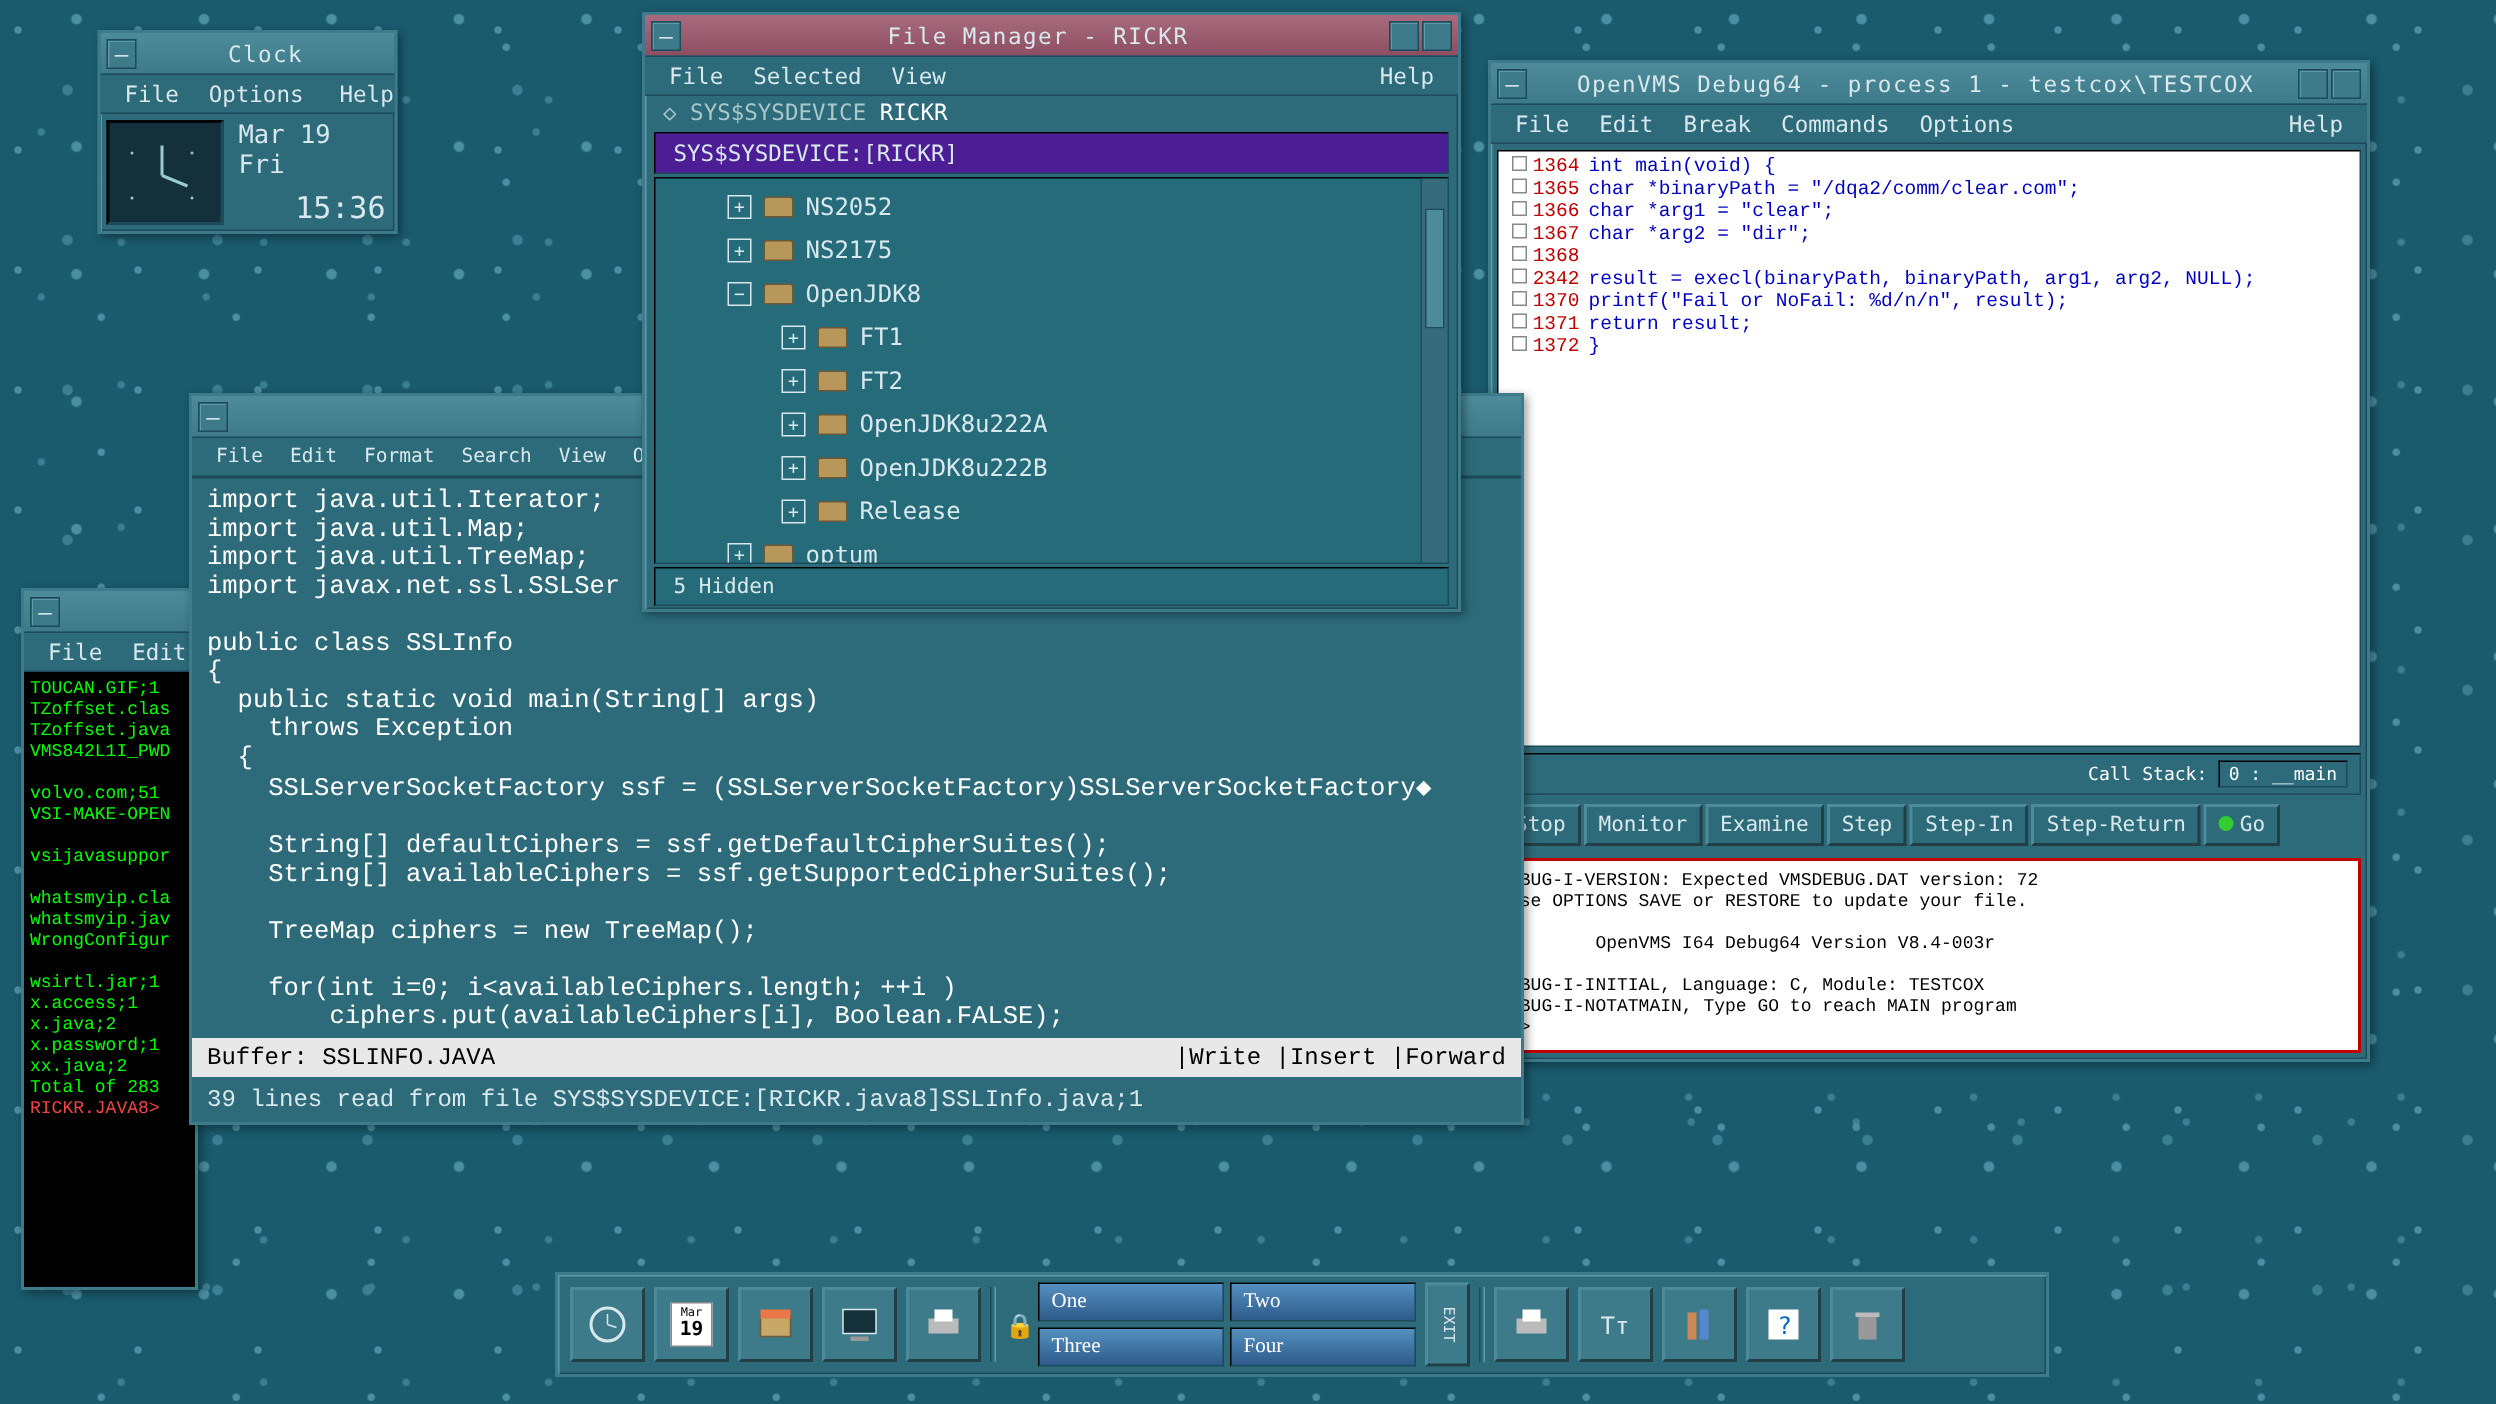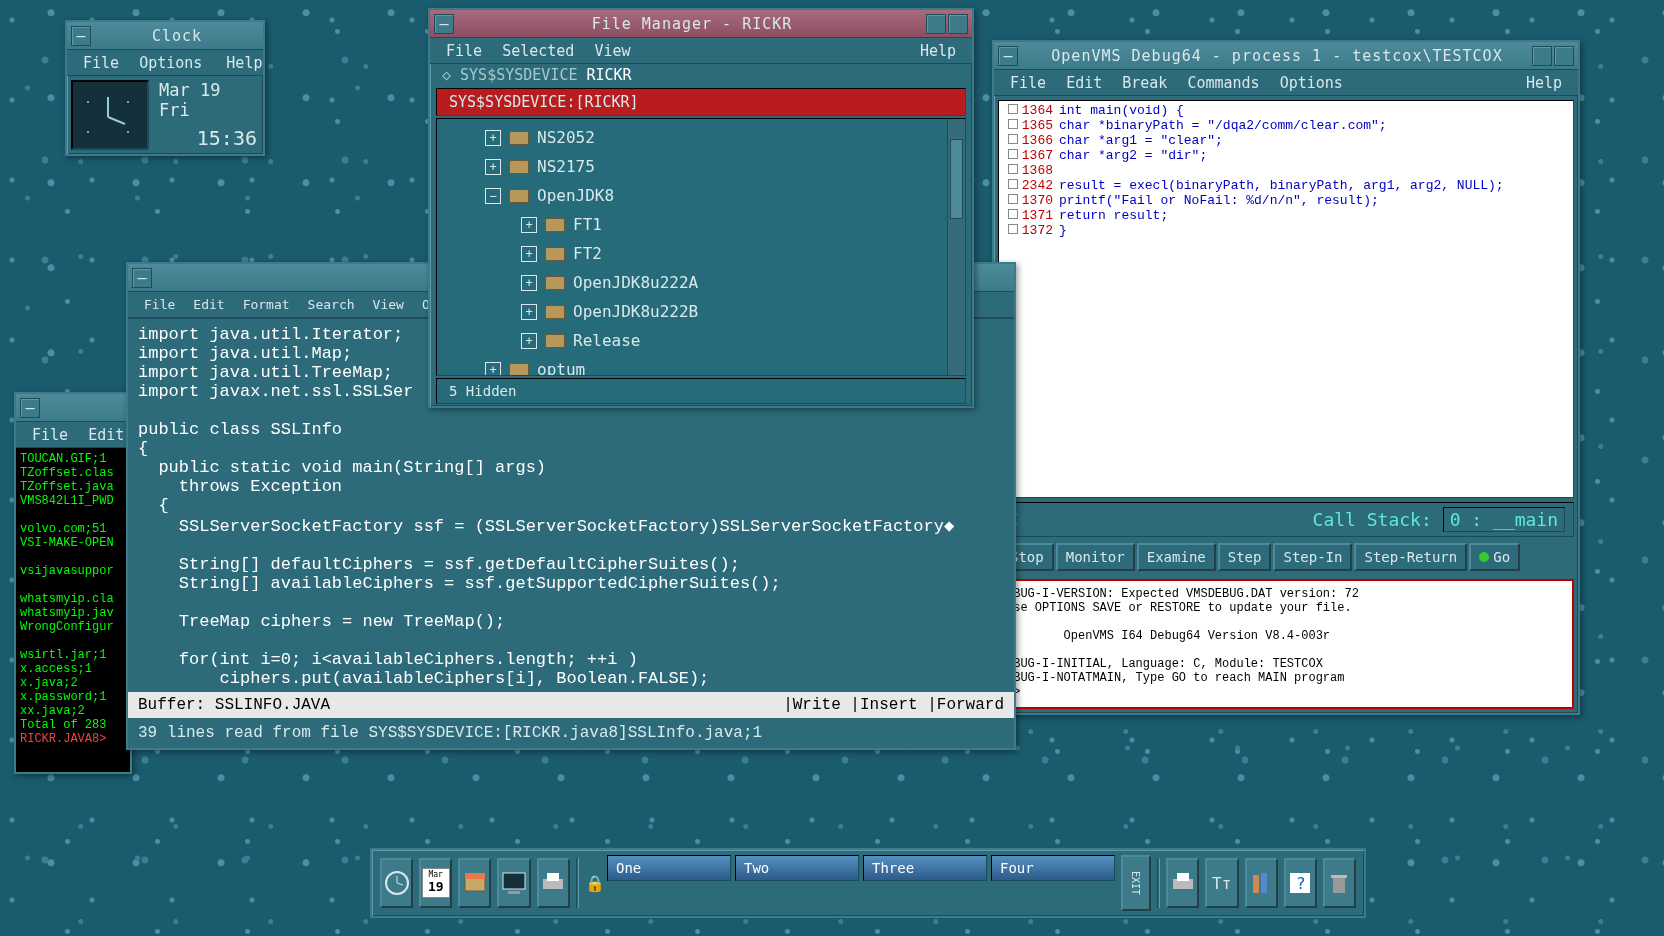--- a/index.html
+++ b/index.html
@@ -72,21 +72,21 @@
   flex: 1; display: flex; flex-direction: column;
   padding: 4px 6px; color: #d8e8ec; font-size: 17px;
   justify-content: space-between;
 }
 #win-clock .time { font-size: 20px; text-align: right; }
 
 
 #win-fm { left: 428px; top: 8px; width: 546px; }
 #win-fm .titlebar { background: linear-gradient(#a86b7d, #8d4e61); }
 #win-fm .path1 { padding: 2px 12px; color: #a8c8cc; font-size: 15px; }
-#win-fm .path2 { padding: 4px 12px; background: #b91c1c; color: #d8e8ec; font-size: 15px; border: 1px inset #1d4b5a; margin: 2px 6px; }
+#win-fm .path2 { padding: 4px 12px; background: #4c1d95; color: #d8e8ec; font-size: 15px; border: 1px inset #1d4b5a; margin: 2px 6px; }
 #win-fm .tree {
   height: 258px; overflow: hidden;
   background: #256b7a; margin: 2px 6px;
   border: 1px inset #1d4b5a;
   position: relative;
 }
 #win-fm .tree-inner { padding: 4px 0 4px 48px; color: #d8e8ec; font-size: 16px; }
 #win-fm .tree-row { display: flex; align-items: center; height: 29px; gap: 8px; }
 #win-fm .tree-row.indent { padding-left: 36px; }
 #win-fm .expander {
@@ -116,23 +116,23 @@
   height: 398px; margin: 4px;
   border: 1px inset #1d4b5a;
   font-family: "Courier New", monospace;
   display: flex;
 }
 #win-dbg .gutter { width: 60px; text-align: right; padding-right: 6px; }
 #win-dbg .gutter .ln { color: #c00000; }
 #win-dbg .gutter .bp { display: inline-block; width: 10px; height: 10px; border: 1px solid #888; margin-right: 4px; }
 #win-dbg .code-lines { flex: 1; }
 #win-dbg .stack-row {
-  display: flex; background: #2d6b7a; color: #5eead4;
+  display: flex; background: #2d6b7a; color: #ffffff;
   padding: 4px 8px; margin: 0 4px; border: 1px inset #1d4b5a;
-  font-size: 18px; align-items: center;
+  font-size: 12px; align-items: center;
 }
 #win-dbg .stack-row .lbl { margin-left: auto; }
 #win-dbg .btnrow {
   display: flex; gap: 2px; padding: 4px; margin: 2px;
 }
 #win-dbg .dbtn {
   background: #2d6b7a; color: #d8e8ec;
   border: 2px outset #4d8b9a; padding: 4px 8px;
   font-size: 14px; cursor: pointer;
 }
@@ -170,21 +170,21 @@
   background: #2d6b7a; color: #d8e8ec;
   padding: 6px 10px; font-size: 16px;
   font-family: "Courier New", monospace;
 }
 
 
 #win-term { left: 14px; top: 392px; width: 118px; z-index: 1; }
 #win-term .term-body {
   background: #000; color: #0f0;
   font-size: 12px; padding: 4px;
-  height: 324px; overflow: hidden;
+  height: 410px; overflow: hidden;
   font-family: "Courier New", monospace;
   white-space: pre;
 }
 #win-term .term-body .y { color: #ef4444; }
 
 
 #win-help { left: 976px; top: 284px; width: 38px; height: 38px; z-index: 0; }
 #win-help .mini { color: #d8e8ec; padding: 4px; font-size: 13px; text-decoration: underline; }
 
 
@@ -200,22 +200,22 @@
 #taskbar .tbtn {
   width: 50px; height: 50px;
   background: #3d7b8a;
   border: 2px outset #4d8b9a;
   display: flex; align-items: center; justify-content: center;
   flex-direction: column;
   font-size: 10px; color: #d8e8ec;
 }
 #taskbar .sep { width: 4px; height: 50px; border-left: 1px solid #1d4b5a; border-right: 1px solid #5d9baa; }
 #taskbar .pager {
-  display: grid; grid-template-columns: 1fr 1fr 1fr 1fr; grid-template-rows: 1fr 1fr;
-  gap: 4px; height: 56px;
+  display: grid; grid-template-columns: 1fr 1fr; grid-template-rows: 1fr 1fr;
+  gap: 4px; height: 56px; font-family: Liberation Serif, serif;
 }
 #taskbar .pg {
   width: 124px; background: linear-gradient(#5590c0, #2d5b8a);
   border: 1px inset #1d4b5a; color: #fff;
   display: flex; align-items: center; padding: 0 8px;
   font-size: 14px;
 }
 #taskbar .lock-col { display: flex; flex-direction: column; gap: 2px; align-items: center; }
 #taskbar .lock-icon { width: 16px; height: 18px; font-size: 16px; color: #d8e8ec; }
 #taskbar .exit {

